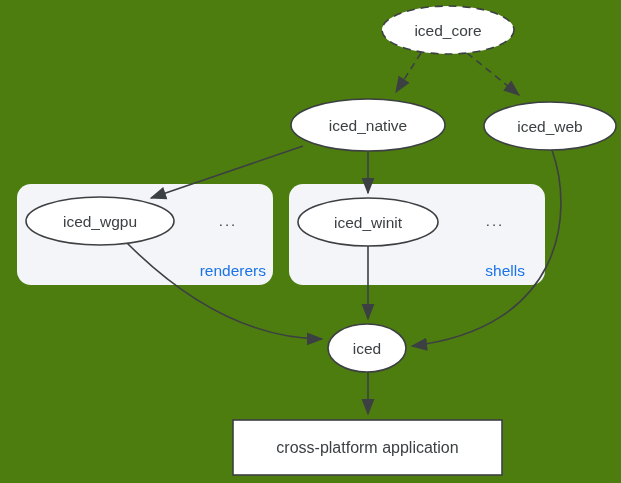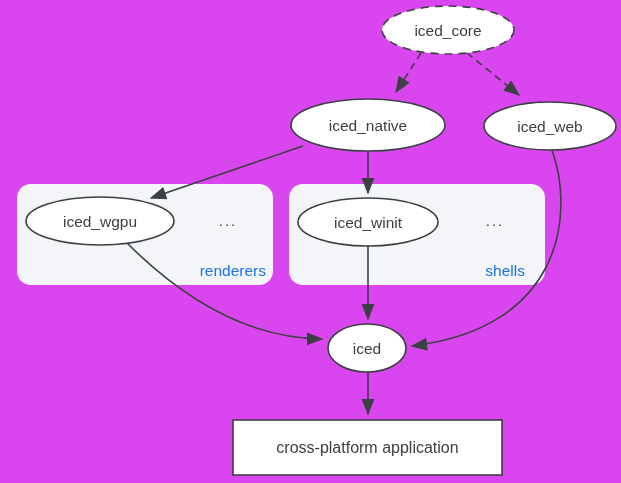--- a/index.html
+++ b/index.html
@@ -4,21 +4,21 @@
 <style>
   html, body {
     margin: 0;
     padding: 0;
     background: #ffffff;
   }
   .stage {
     position: relative;
     width: 621px;
     height: 483px;
-    background: #d946ef;
+    background: #4d7c0f;
     font-family: "Liberation Sans", "DejaVu Sans", sans-serif;
     overflow: hidden;
   }
   svg { display: block; }
   .node-shape {
     fill: #ffffff;
     stroke: #3c4043;
     stroke-width: 1.6;
   }
   .node-shape.dashed {

